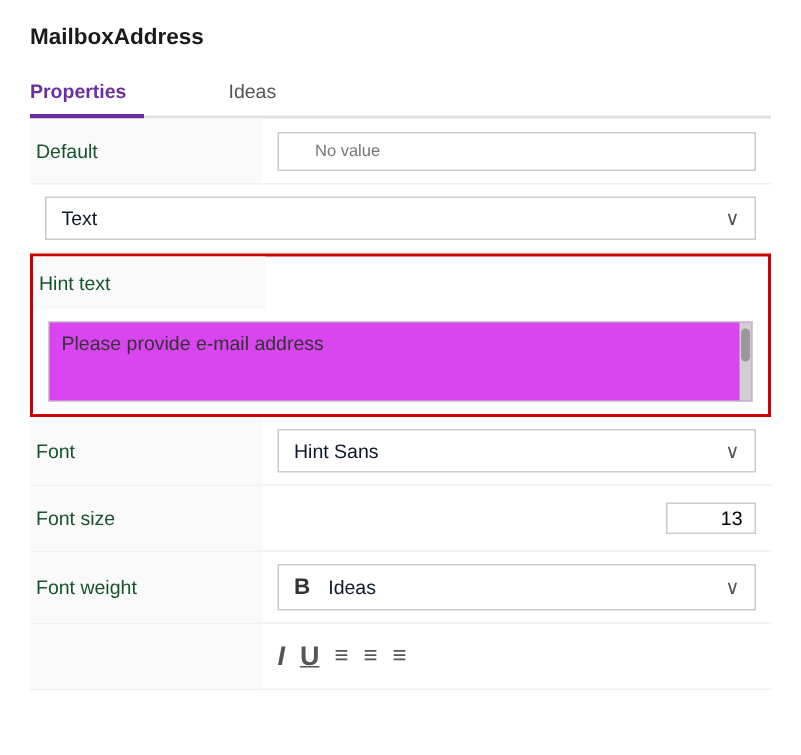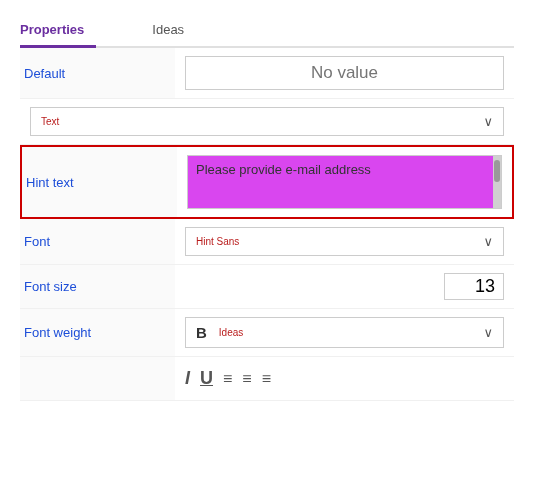--- a/index.html
+++ b/index.html
@@ -50,56 +50,55 @@
       align-items: stretch;
       border-bottom: 1px solid #f0f0f0;
       min-height: 44px;
     }
     .prop-label {
       width: 155px;
       min-width: 155px;
       display: flex;
       align-items: center;
       padding: 10px 12px 10px 4px;
-      color: #1d4ed8;
+      color: #14532d;
       font-size: 13px;
       background: #fafafa;
     }
     .prop-value {
       flex: 1;
       display: flex;
       align-items: center;
       padding: 8px 10px;
       font-size: 13px;
       position: relative;
     }
     .input-field {
       width: 100%;
       border: 1px solid #ccc;
       padding: 6px 24px;
-      font-size: 17px;
+      font-size: 11px;
       color: #333;
       background: #fff;
       outline: none;
       font-family: inherit;
-      text-align: center;
     }
     .dropdown-wrap {
       display: flex;
       align-items: center;
       width: 100%;
       border: 1px solid #ccc;
       background: #fff;
       padding: 6px 10px;
       justify-content: space-between;
       cursor: pointer;
     }
     .dropdown-wrap .dd-text {
-      font-size: 10px;
-      color: #b91c1c;
+      font-size: 13px;
+      color: #0f172a;
     }
     .dropdown-wrap .dd-arrow {
       font-size: 13px;
       color: #555;
     }
     .hint-value-wrap {
       display: flex;
       width: 100%;
       align-items: stretch;
       border: 1px solid #ccc;
@@ -131,47 +130,49 @@
       left: 1px;
       width: 6px;
       height: 22px;
       background: #999;
       border-radius: 3px;
     }
     .number-input {
       width: 60px;
       border: 1px solid #ccc;
       padding: 2px 8px;
-      font-size: 18px;
+      font-size: 13px;
       text-align: right;
       outline: none;
       font-family: inherit;
     }
     .bold-b {
       font-weight: 900;
       font-size: 15px;
       margin-right: 6px;
       color: #333;
     }
     .font-weight-row .prop-value {
       gap: 6px;
     }
     .mini-icon {
       font-size: 18px;
       color: #555;
       cursor: pointer;
     }
     .highlighted-row {
       border: 2px solid #cc0000;
+      flex-direction: column;
     }
   </style>
 </head>
 <body>
 
 <div class="panel">
+  <div class="panel-title">MailboxAddress</div>
 
   <div class="tabs">
     <div class="tab active">Properties</div>
     <div class="tab">Ideas</div>
   </div>
 
   <div class="properties-table">
 
     <div class="prop-row">
       <div class="prop-label">Default</div>

